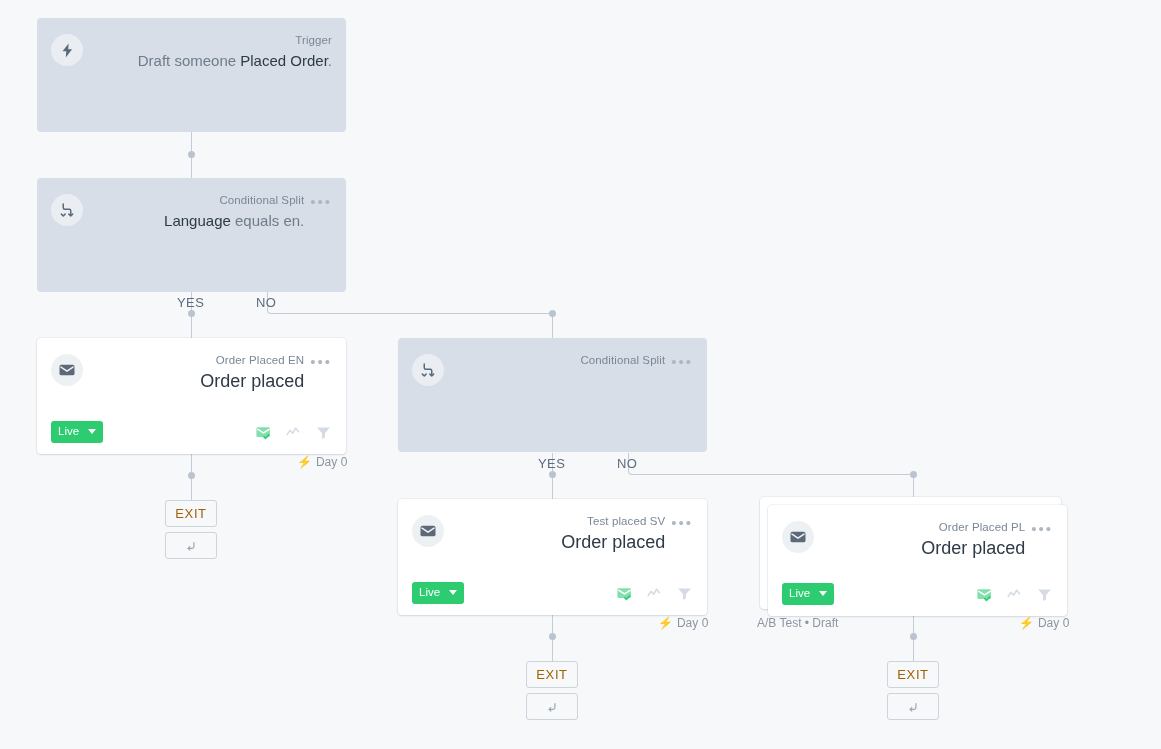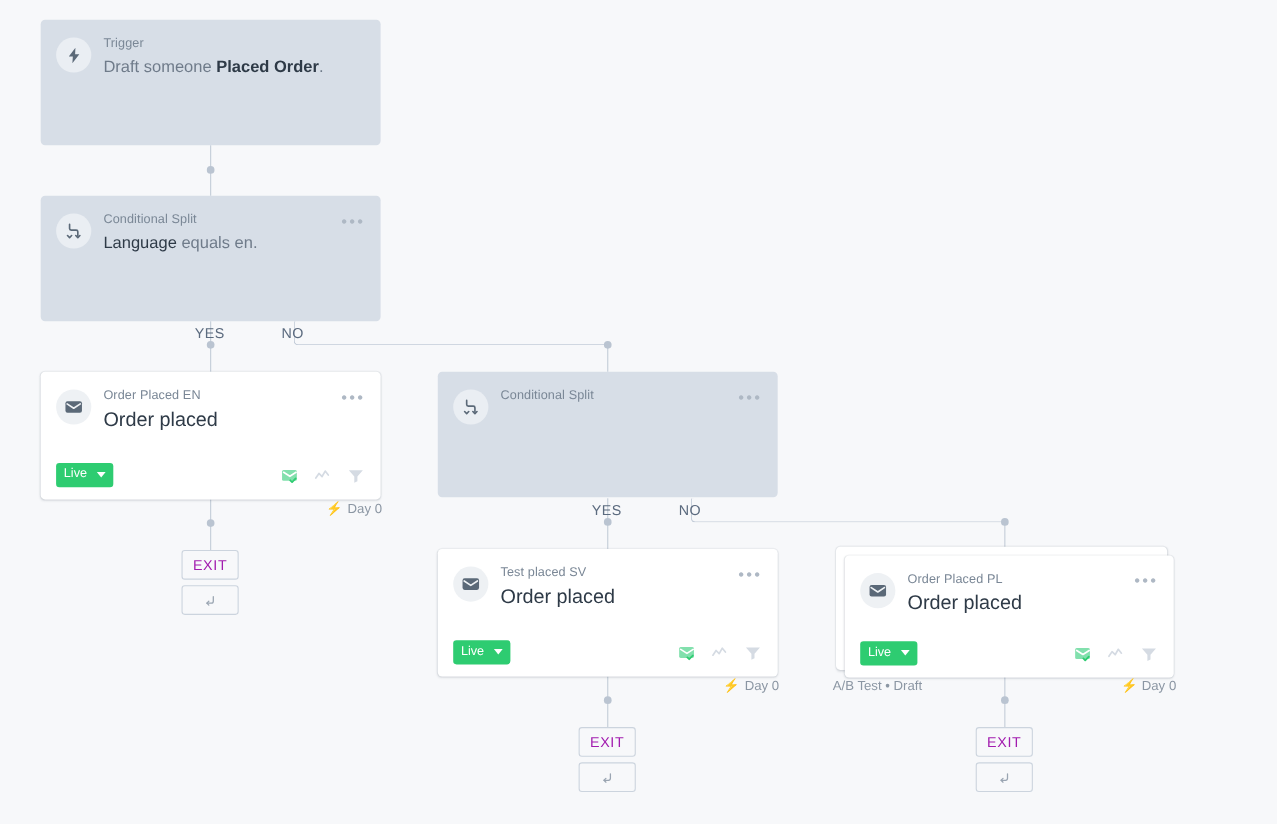--- a/index.html
+++ b/index.html
@@ -59,20 +59,21 @@
 
   .node-white {
     background: #ffffff;
     box-shadow: 0 1px 2px rgba(40,55,75,0.12), 0 0 0 1px rgba(40,55,75,0.05);
   }
 
   .node-head {
     display: flex;
     align-items: flex-start;
     padding: 14px 14px 0 14px;
+    text-align: right;
   }
 
   .node-icon {
     width: 32px;
     height: 32px;
     min-width: 32px;
     border-radius: 50%;
     background: #eaeef3;
     display: flex;
     align-items: center;
@@ -166,21 +167,21 @@
   .meta .bolt { color: #8b96a3; font-size: 12px; line-height: 12px; }
 
   
   .exit-btn {
     position: absolute;
     width: 52px;
     height: 27px;
     border: 1px solid #ccd4de;
     border-radius: 3px;
     background: #f7f8fa;
-    color: #a21caf;
+    color: #a16207;
     font-size: 13px;
     letter-spacing: 0.6px;
     display: flex;
     align-items: center;
     justify-content: center;
     cursor: pointer;
   }
   .loop-btn {
     position: absolute;
     width: 52px;
@@ -235,21 +236,21 @@
 
   <div class="node node-grey" style="left:37px; top:18px; width:309px; height:114px;">
     <div class="node-head">
       <div class="node-icon">
         <svg width="17" height="17" viewBox="0 0 24 24" fill="#5b6978">
           <path d="M13.5 2 5 13.2h5.2L9.6 22 18.5 10.4h-5.4z"></path>
         </svg>
       </div>
       <div class="node-titles">
         <div class="node-kicker">Trigger</div>
-        <div class="node-main"><span>Draft someone </span><span class="strong" style="font-weight:700">Placed Order</span><span>.</span></div>
+        <div class="node-main"><span>Draft someone </span><span class="strong" style="font-weight:400">Placed Order</span><span>.</span></div>
       </div>
     </div>
   </div>
 
   <div class="node node-grey" style="left:37px; top:178px; width:309px; height:114px;">
     <div class="node-head">
       <div class="node-icon">
         <svg width="18" height="18" viewBox="0 0 24 24" fill="none" stroke="#5b6978" stroke-width="2" stroke-linecap="round" stroke-linejoin="round">
           <path d="M7 4v5a2 2 0 0 0 2 2h6a2 2 0 0 1 2 2v5"></path>
           <path d="M4.5 17.5 7 20l2.5-2.5"></path>

